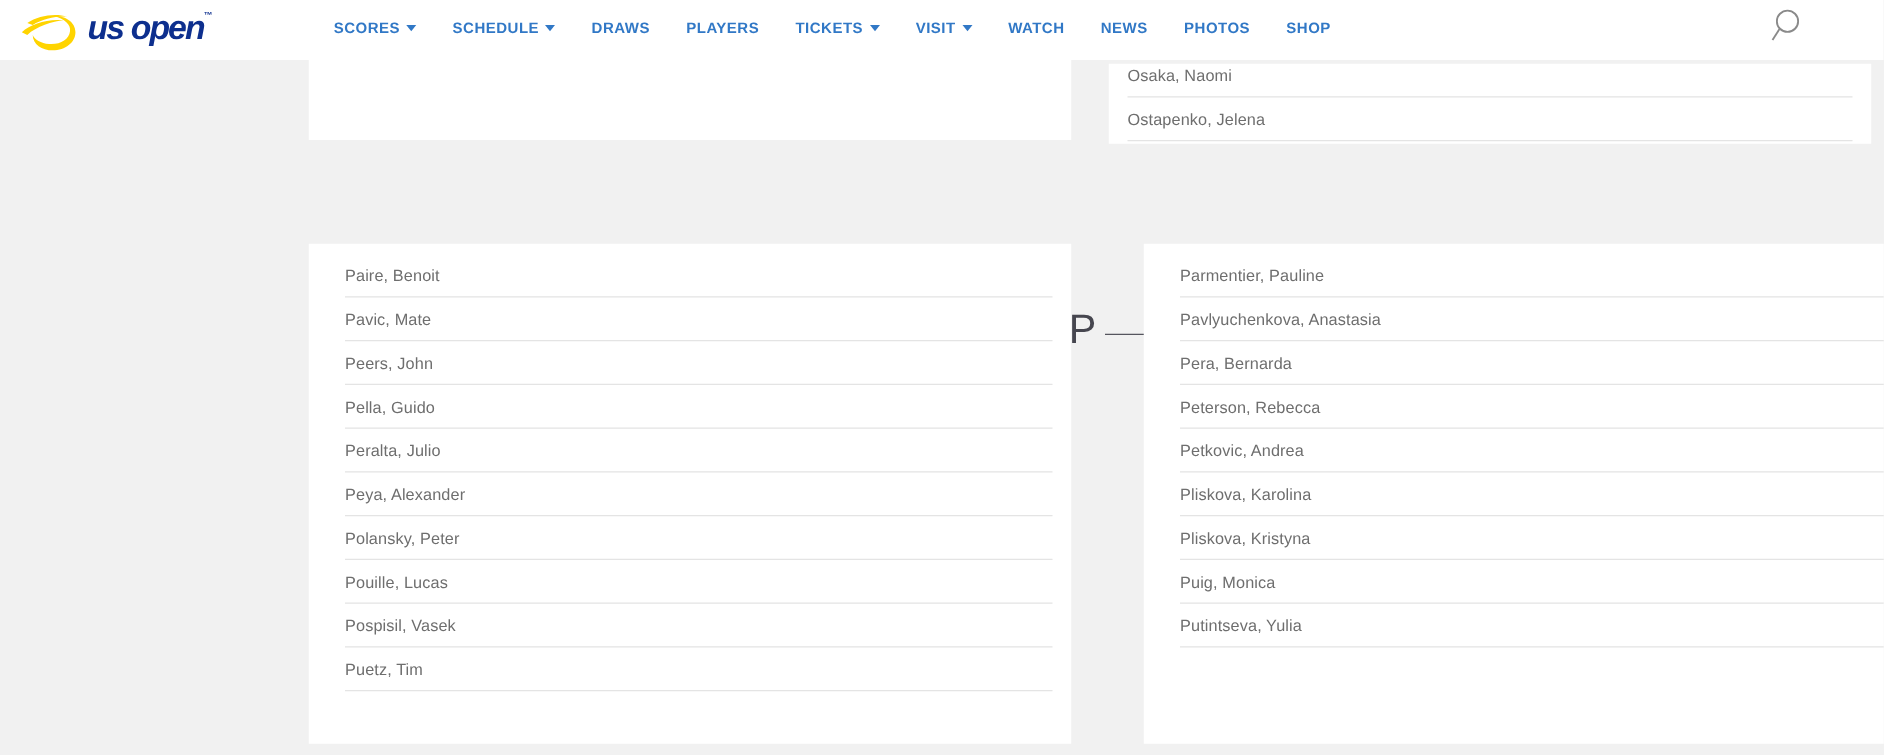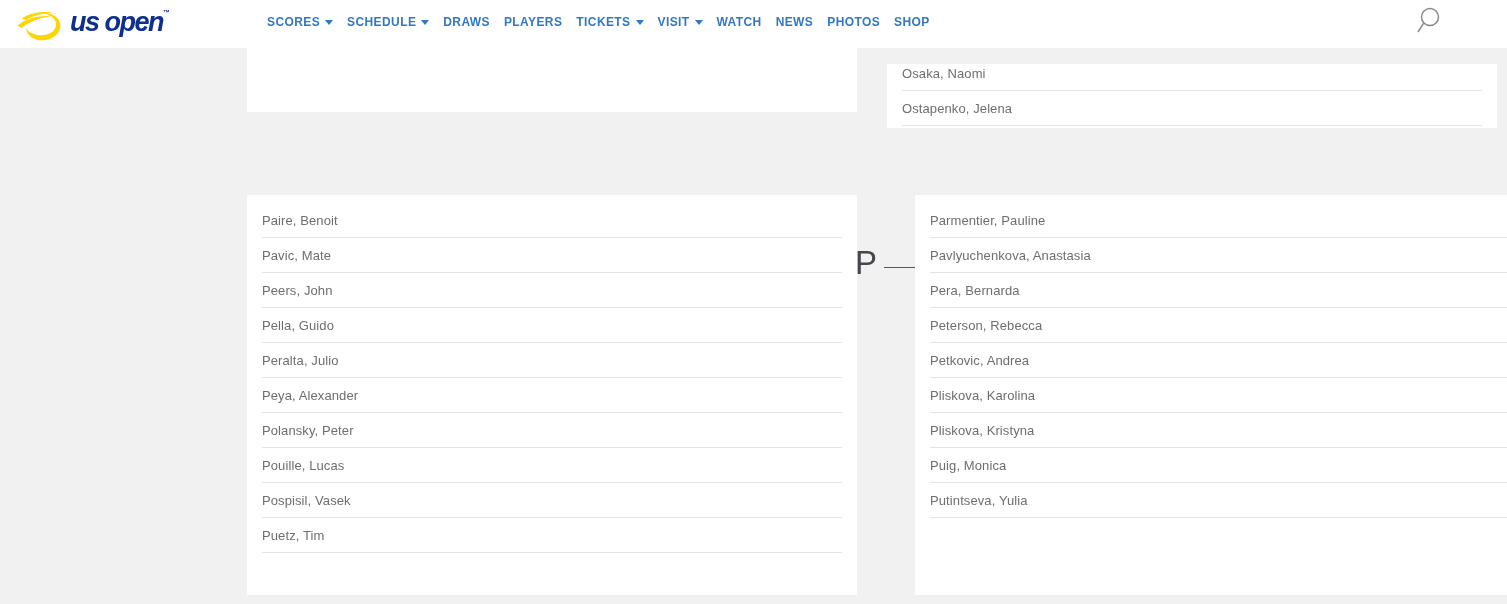--- a/index.html
+++ b/index.html
@@ -19,42 +19,42 @@
     display: flex; align-items: center;
   }
   .logo { display: flex; align-items: flex-start; margin-left: 16px; width: 228px; cursor: pointer; }
   .logo-swoosh { width: 48px; height: 32px; margin-top: 2px; }
   .logo-word {
     font-size: 27px; font-weight: bold; font-style: italic;
     color: #0d2f8e; letter-spacing: -1.5px; line-height: 30px; margin-left: 6px;
   }
   .logo-tm { font-size: 7px; font-weight: bold; font-style: normal; color: #0d2f8e; vertical-align: top; line-height: 12px; letter-spacing: 0; }
 
-  .nav { display: flex; align-items: center; gap: 14px; margin-left: 23px; margin-top: -4px; }
+  .nav { display: flex; align-items: center; gap: 29px; margin-left: 23px; margin-top: -4px; }
   .nav-item {
     color: #3178c6; font-size: 12px; font-weight: bold; letter-spacing: 0.4px;
     white-space: nowrap; cursor: pointer; display: flex; align-items: center;
   }
   .caret {
     display: inline-block; width: 0; height: 0; margin-left: 5px; margin-top: 1px;
     border-left: 4px solid transparent; border-right: 4px solid transparent;
     border-top: 5px solid #3178c6;
   }
   .search-btn { position: absolute; right: 64px; top: 6px; width: 28px; height: 30px; cursor: pointer; }
 
   
   .card { position: absolute; background: #ffffff; overflow: hidden; }
   .card-top-left  { left: 247px; top: 48px;  width: 610px; height: 64px; }
-  .card-top-right { left: 887px; top: 64px;  width: 610px; height: 64px; }
+  .card-top-right { left: 887px; top: 51px;  width: 610px; height: 64px; }
   .card-men       { left: 247px; top: 195px; width: 610px; height: 400px; }
   .card-women     { left: 887px; top: 195px; width: 610px; height: 400px; margin-left: 28px; }
 
   ul.player-list { list-style: none; }
   .card-top-right ul.player-list { margin-top: -8px; }
-  .card-men ul.player-list, .card-women ul.player-list { padding-top: 8px; }
+  .card-men ul.player-list, .card-women ul.player-list { padding-top: 8px; padding-left: 14px; }
   li.player-row {
     height: 35px; margin: 0 15px; border-bottom: 1px solid #e4e4e4;
     display: flex; align-items: center; cursor: pointer;
   }
   .player-name { font-size: 13px; color: #6e6e6e; letter-spacing: 0.1px; }
   .player-name.highlighted {
     display: inline-block; width: 157px; margin-left: -8px;
     border: 2px solid #cc0000; padding: 2px 0 2px 6px;
   }
 

